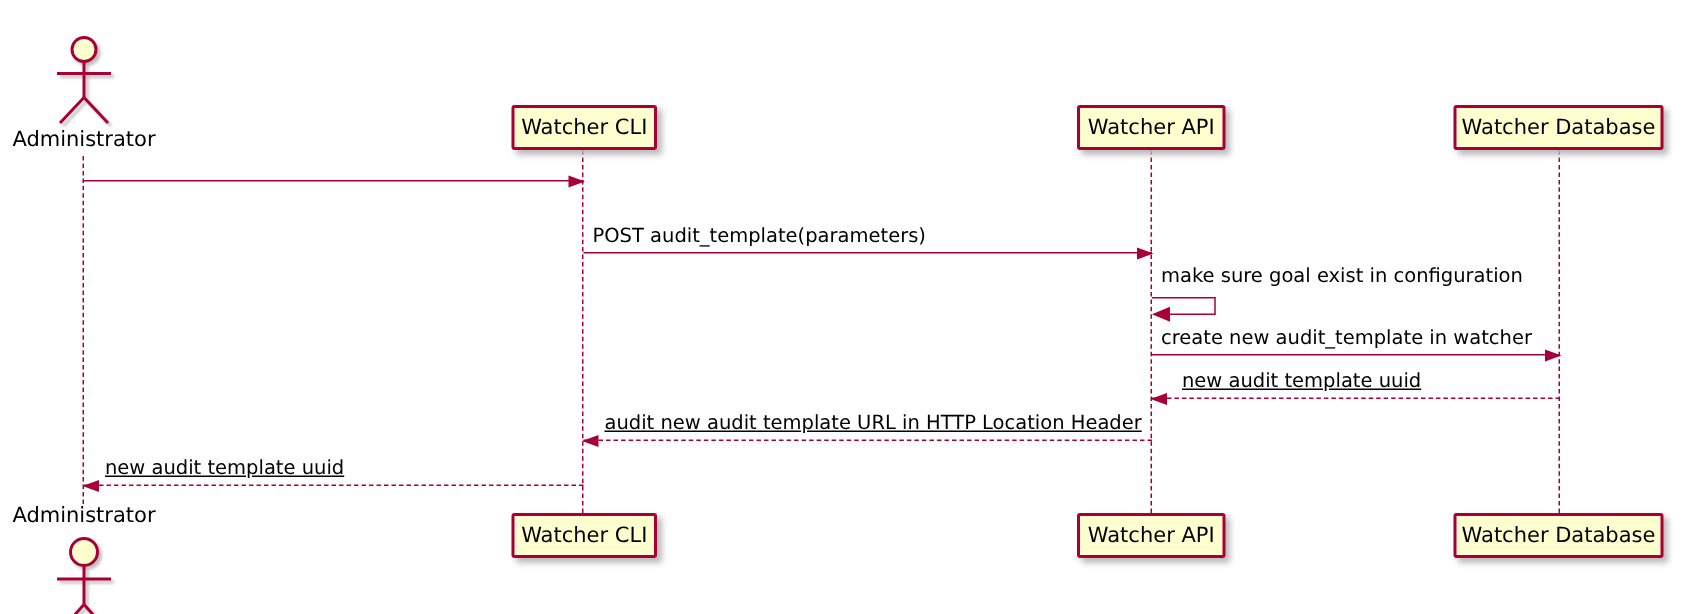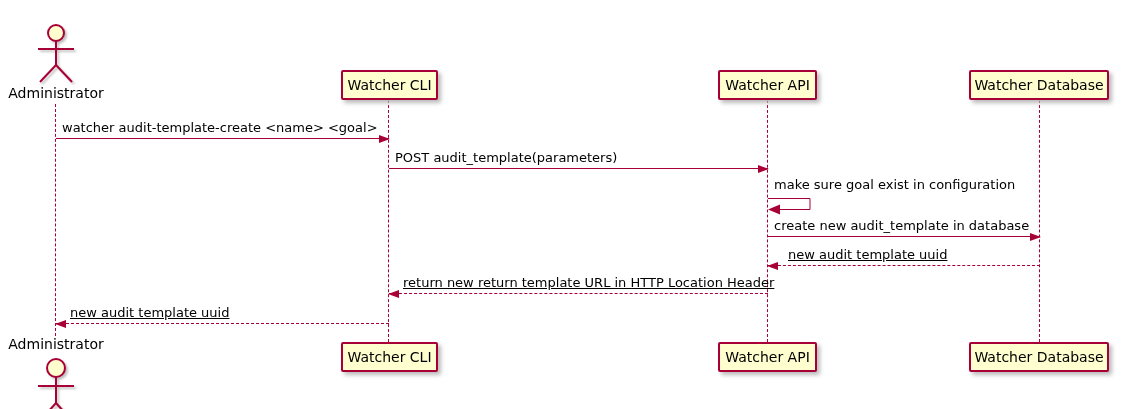--- a/index.html
+++ b/index.html
@@ -67,21 +67,20 @@
     <span>Watcher CLI</span>
   </div>
   <div class="pbox" style="left:718px;top:50px;width:99px;">
     <span>Watcher API</span>
   </div>
   <div class="pbox" style="left:969px;top:50px;width:140px;">
     <span>Watcher Database</span>
   </div>
 
   <div class="msg" style="left:56px;top:100px;width:333px;">
-    <div class="msg-label">watcher audit-template-create &lt;name&gt; &lt;goal&gt;</div>
     <div class="msg-line">
         <span class="arr-r"></span>
       </div>
   </div>
 
   <div class="msg" style="left:768px;top:157px;">
     <div class="msg-label">make sure goal exist in configuration</div>
     <svg class="self-svg" width="54" height="20" viewBox="0 0 54 20">
       <path d="M0,3.5 H42 V14.5 H12" fill="none" stroke="currentColor" stroke-width="1"></path>
       <polygon points="0,14.5 12,9.5 12,19.5" fill="currentColor"></polygon>
@@ -89,35 +88,35 @@
   </div>
 
   <div class="msg" style="left:389px;top:130px;width:379px;">
     <div class="msg-label">POST audit_template(parameters)</div>
     <div class="msg-line">
         <span class="arr-r"></span>
       </div>
   </div>
 
   <div class="msg" style="left:768px;top:198px;width:272px;">
-    <div class="msg-label">create new audit_template in database</div>
+    <div class="msg-label">create new audit_template in watcher</div>
     <div class="msg-line">
         <span class="arr-r"></span>
       </div>
   </div>
 
   <div class="msg rtl rtl5" style="left:768px;top:227px;width:272px;">
     <div class="msg-label">new audit template uuid</div>
     <div class="msg-line dashed">
         <span class="arr-l"></span>
       </div>
   </div>
 
   <div class="msg rtl" style="left:389px;top:255px;width:379px;">
-    <div class="msg-label">return new return template URL in HTTP Location Header</div>
+    <div class="msg-label">audit new audit template URL in HTTP Location Header</div>
     <div class="msg-line dashed">
         <span class="arr-l"></span>
       </div>
   </div>
 
   <div class="msg rtl" style="left:56px;top:285px;width:333px;">
     <div class="msg-label">new audit template uuid</div>
     <div class="msg-line dashed">
         <span class="arr-l"></span>
       </div>

